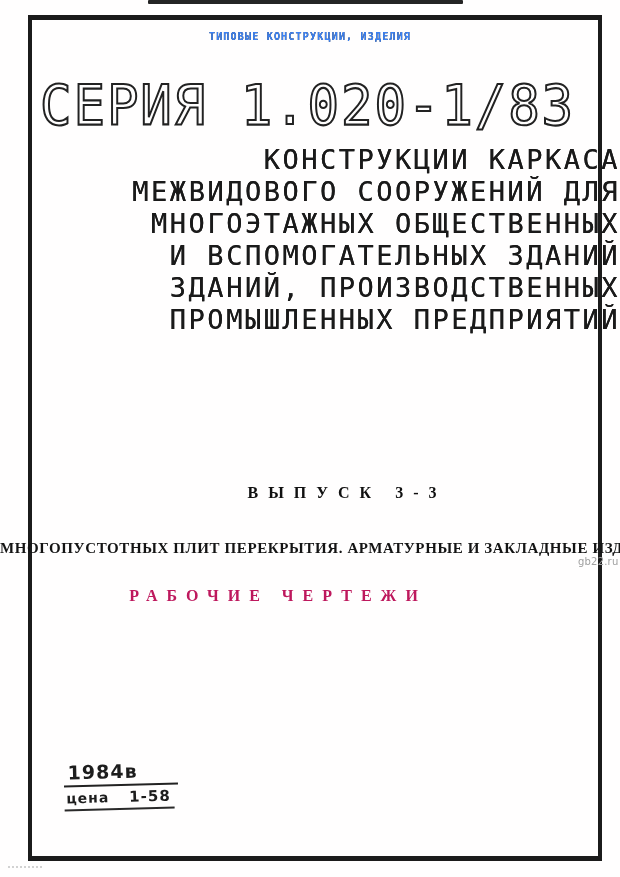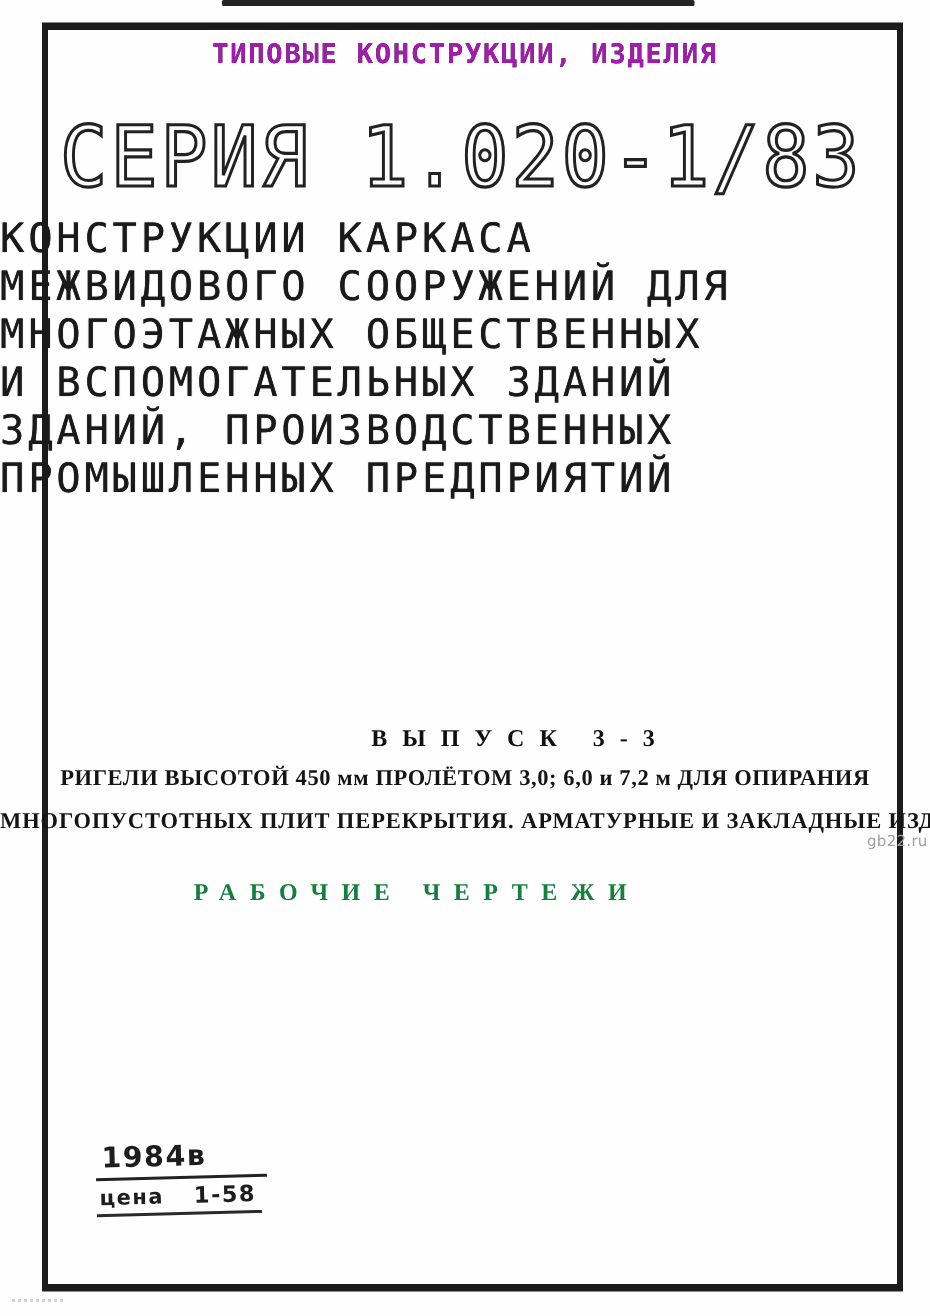--- a/index.html
+++ b/index.html
@@ -15,30 +15,30 @@
   }
   
   .frame{
     position:absolute;left:28px;top:15px;width:566px;height:836px;
     border-style:solid;border-color:#1b1b1b;
     border-width:5px 4px 5px 4px;
   }
   .publisher{
     position:absolute;left:0;top:26px;width:620px;text-align:center;
     font-family:"DejaVu Sans Mono",monospace;font-weight:bold;
-    font-size:18px;line-height:22px;letter-spacing:1.2px;color:#a21caf;
+    font-size:10px;line-height:22px;letter-spacing:1.2px;color:#3b82f6;
     text-shadow:0 0 .4px #1f1f1f;
   }
   .series-svg{position:absolute;left:38px;top:72px;}
   .series-svg text{
     font-family:"DejaVu Sans Mono",monospace;
     fill:none;stroke:#222222;stroke-width:2.1px;letter-spacing:2px;
   }
   .main-title{
-    position:absolute;left:0;top:144px;width:620px;text-align:left;
+    position:absolute;left:0;top:144px;width:620px;text-align:right;
     font-family:"DejaVu Sans Mono",monospace;font-size:27px;line-height:32px;
     letter-spacing:2.5px;color:#1a1a1a;font-weight:normal;
     text-shadow:0 0 .5px #1a1a1a;white-space:nowrap;
   }
   .issue-label{
     position:absolute;left:0;top:484px;width:620px;text-align:center;
     font-family:"Liberation Serif",serif;font-weight:bold;font-size:16px;
     letter-spacing:10px;color:#101010;padding-left:37px;
   }
   .issue-desc1{
@@ -47,21 +47,21 @@
     letter-spacing:.4px;color:#141414;white-space:nowrap;
   }
   .issue-desc2{
     position:absolute;left:0;top:540px;width:620px;text-align:center;
     font-family:"Liberation Serif",serif;font-weight:bold;font-size:15px;
     letter-spacing:.6px;color:#141414;white-space:nowrap;
   }
   .drawings-label{
     position:absolute;left:0;top:587px;width:556px;text-align:center;
     font-family:"Liberation Serif",serif;font-weight:bold;font-size:16px;
-    letter-spacing:9px;color:#15803d;
+    letter-spacing:9px;color:#be185d;
   }
   .stamp{
     position:absolute;left:64px;top:760px;transform:rotate(-1.5deg);
     color:#1d1d1d;
   }
   .stamp-number{
     display:inline-block;min-width:110px;
     font-family:"DejaVu Sans",sans-serif;font-weight:bold;font-size:19px;
     letter-spacing:1px;border-bottom:2.5px solid #222;
     padding:0 0 2px 4px;
@@ -102,21 +102,20 @@
     <div>КОНСТРУКЦИИ КАРКАСА</div>
     <div>МЕЖВИДОВОГО СООРУЖЕНИЙ ДЛЯ</div>
     <div>МНОГОЭТАЖНЫХ ОБЩЕСТВЕННЫХ</div>
     <div>И ВСПОМОГАТЕЛЬНЫХ ЗДАНИЙ</div>
     <div>ЗДАНИЙ, ПРОИЗВОДСТВЕННЫХ</div>
     <div>ПРОМЫШЛЕННЫХ ПРЕДПРИЯТИЙ</div>
   </div>
 
   <div class="issue-label">ВЫПУСК 3-3</div>
 
-  <div class="issue-desc1">РИГЕЛИ ВЫСОТОЙ 450 мм ПРОЛЁТОМ 3,0; 6,0 и 7,2 м ДЛЯ ОПИРАНИЯ</div>
 
   <div class="issue-desc2">МНОГОПУСТОТНЫХ ПЛИТ ПЕРЕКРЫТИЯ. АРМАТУРНЫЕ И ЗАКЛАДНЫЕ ИЗДЕЛИЯ</div>
 
   <div class="drawings-label">РАБОЧИЕ ЧЕРТЕЖИ</div>
 
   <div class="stamp">
     <span class="stamp-number">1984в</span>
     <br>
     <span class="stamp-price">
       <span>цена</span>

